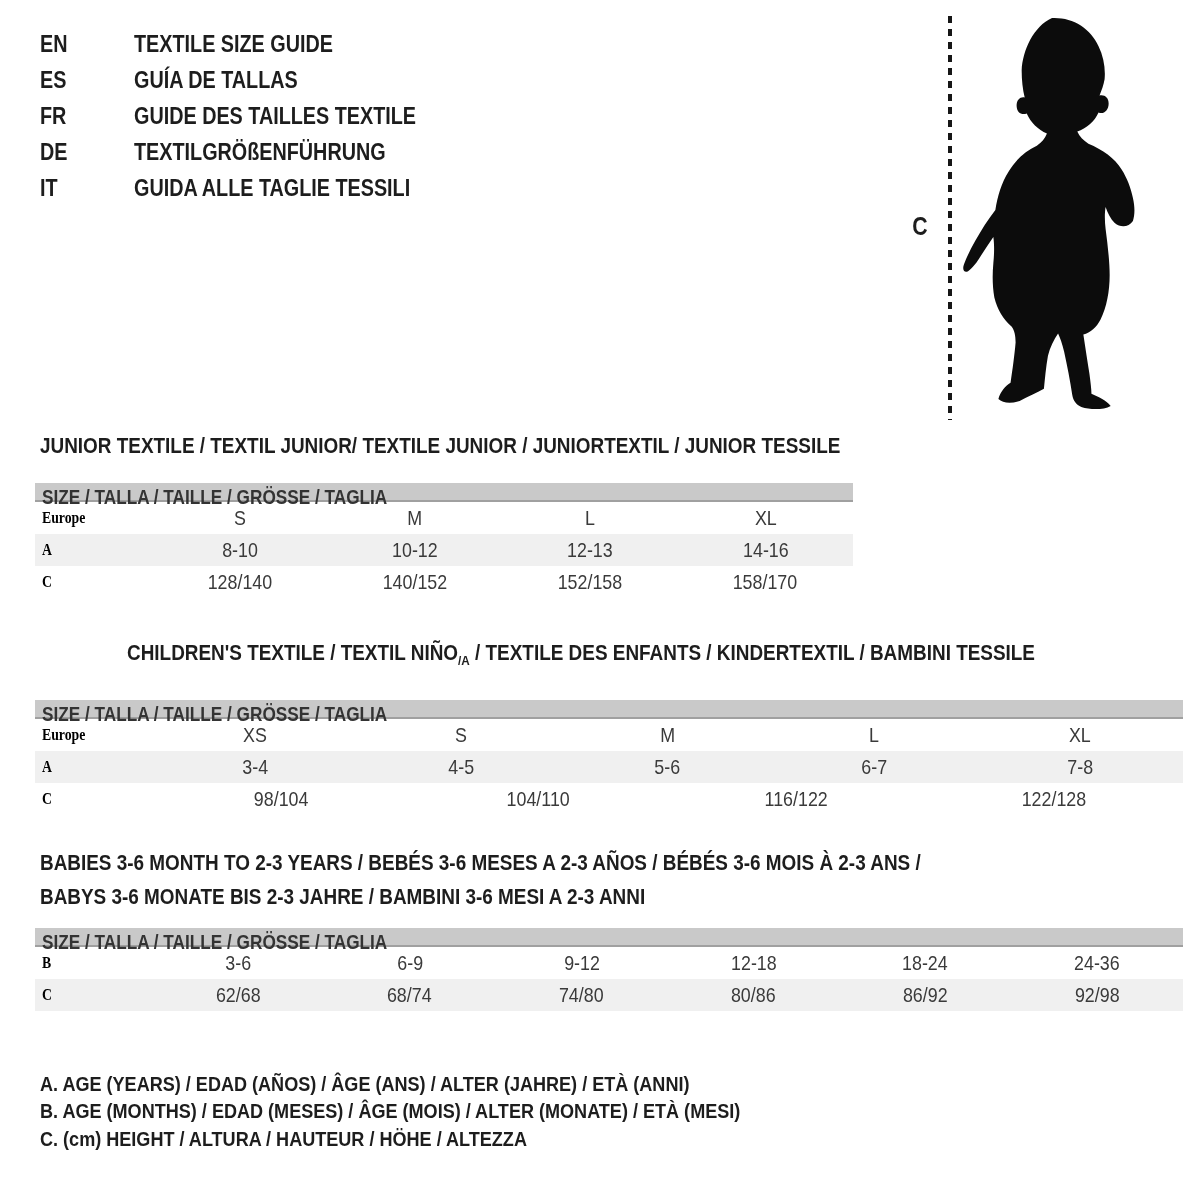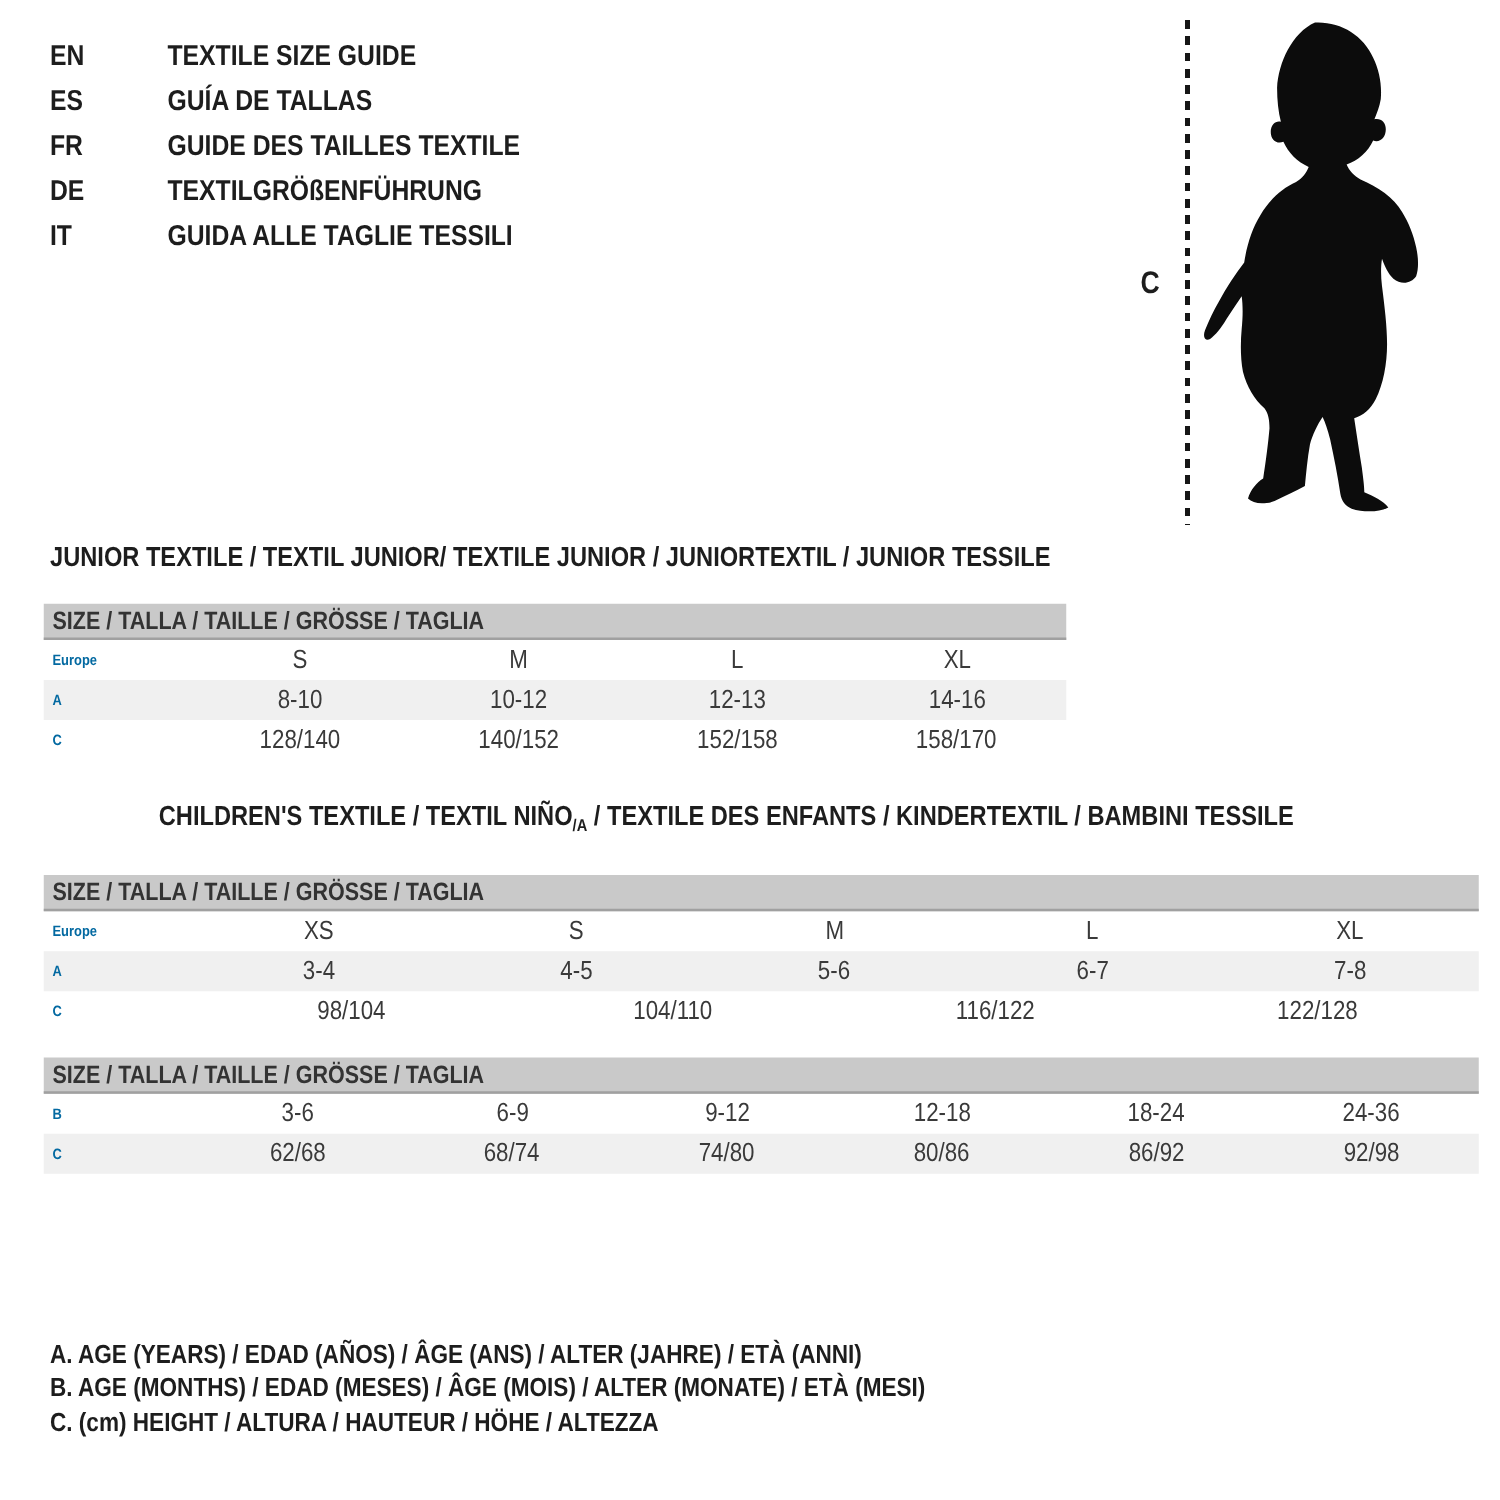--- a/index.html
+++ b/index.html
@@ -38,31 +38,31 @@
   .sec-children{top:642px;width:1148px;}
   .sec-babies{top:846px;width:1148px;}
   .sec-title{
     margin:0 0 26px 5px;font-size:22px;font-weight:700;color:#1d1d1d;line-height:22px;
   }
   .sec-children .sec-title{margin-bottom:28px;text-align:right;}
   .sec-babies .sec-title{margin-bottom:14px;line-height:34px;}
   .sub-a{font-size:0.62em;vertical-align:-0.33em;font-weight:700;}
 
   .thead{
-    height:29px;line-height:29px;
+    height:19px;line-height:29px;
     background:var(--header-bar,#c9c9c9);
     border-bottom:2px solid var(--header-bar-border,#a0a0a0);
     padding-left:7px;box-sizing:border-box;
     font-size:20px;font-weight:700;color:#333;
   }
   .trow{display:flex;height:32px;line-height:32px;}
   .trow.shaded{background:var(--row-shaded,#f0f0f0);}
   .tlabel{
     width:117px;padding-left:7px;box-sizing:border-box;
-    font-size:12px;font-weight:700;color:#0369a1;flex:none;
+    font-size:16px;font-weight:700;color:#000000;flex:none;font-family:Liberation Serif, serif;
   }
   .tcell{flex:1;text-align:center;font-size:21px;font-weight:400;color:#3a3a3a;}
 
   
   .notes{position:absolute;left:40px;top:1070px;}
   .note-line{font-size:21px;font-weight:700;color:#1d1d1d;line-height:27.4px;}
 </style>
 </head>
 <body>
 
@@ -196,20 +196,24 @@
         <div class="tlabel"><span class="cnd">C</span></div>
         <div class="tcell"><span class="cnd-c">98/104</span></div>
         <div class="tcell"><span class="cnd-c">104/110</span></div>
         <div class="tcell"><span class="cnd-c">116/122</span></div>
         <div class="tcell"><span class="cnd-c">122/128</span></div>
       </div>
     </div>
   </section>
 
   <section class="size-section sec-babies">
+    <h2 class="sec-title">
+      <span class="cnd">BABIES 3-6 MONTH TO 2-3 YEARS / BEBÉS 3-6 MESES A 2-3 AÑOS / BÉBÉS 3-6 MOIS À 2-3 ANS /</span><br>
+      <span class="cnd">BABYS 3-6 MONATE BIS 2-3 JAHRE / BAMBINI 3-6 MESI A 2-3 ANNI</span>
+    </h2>
     <div class="table">
       <div class="thead"><span class="cnd">SIZE / TALLA / TAILLE / GRÖSSE / TAGLIA</span></div>
       <div class="trow">
         <div class="tlabel"><span class="cnd">B</span></div>
         <div class="tcell"><span class="cnd-c">3-6</span></div>
         <div class="tcell"><span class="cnd-c">6-9</span></div>
         <div class="tcell"><span class="cnd-c">9-12</span></div>
         <div class="tcell"><span class="cnd-c">12-18</span></div>
         <div class="tcell"><span class="cnd-c">18-24</span></div>
         <div class="tcell"><span class="cnd-c">24-36</span></div>

